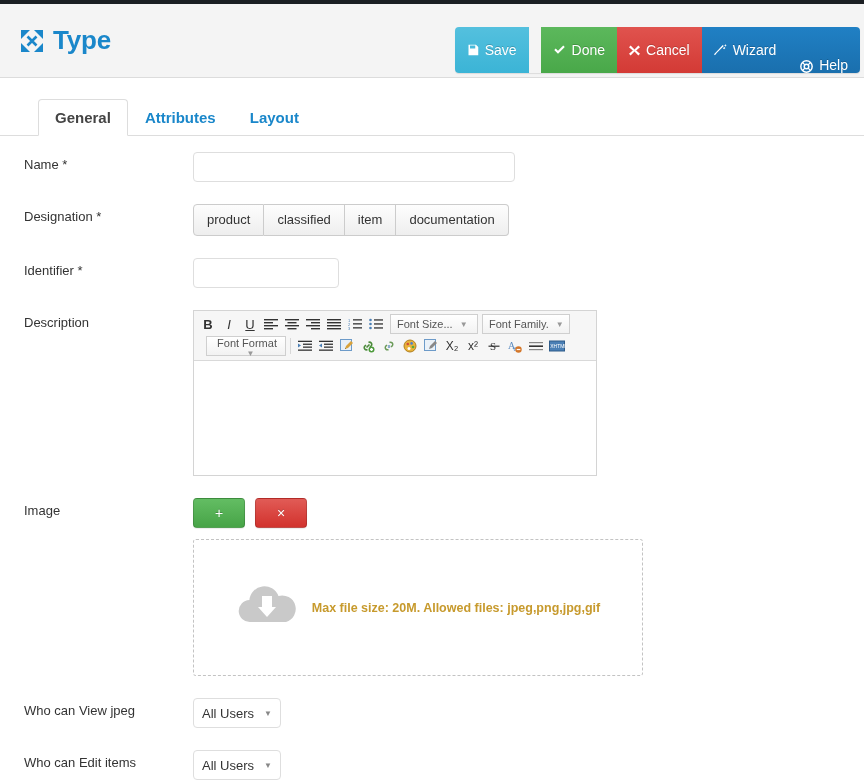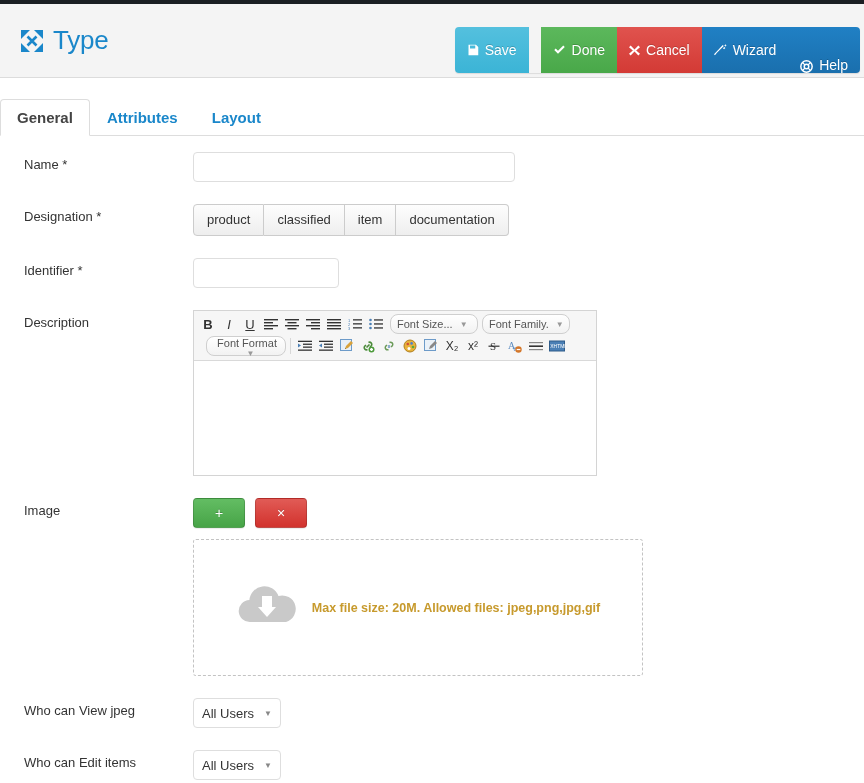--- a/index.html
+++ b/index.html
@@ -23,21 +23,21 @@
     border-bottom: 1px solid #dcdcdc;
     position: relative;
   }
   .brand {
     position: absolute;
     left: 20px; top: 21px;
     display: flex; align-items: center; gap: 9px;
   }
   .brand-icon { width: 24px; height: 24px; display:block; }
   .brand-title {
-    font-size: 26px; font-weight: normal; color: #1a87ca;
+    font-size: 26px; font-weight: bold; color: #1a87ca;
     letter-spacing: -0.2px;
   }
 
   .btn-group {
     position: absolute; right: 4px; top: 23px;
     display: flex;
     border-radius: 4px; overflow: hidden;
     box-shadow: 0 1px 1px rgba(0,0,0,.10);
   }
   .tbtn {
@@ -57,22 +57,22 @@
   .tbtn svg { display:block; }
   .b-save   { background: linear-gradient(#54c0de,#3bb4d6); }
   .b-done   { background: linear-gradient(#5cb85c,#49a849); margin-left: 12px; }
   .b-cancel { background: linear-gradient(#e0534e,#d33a35); }
   .b-wizard { background: linear-gradient(#2080c4,#1a6fad); }
   .b-help   { background: linear-gradient(#2080c4,#1a6fad); align-items: flex-end; }
 
   
   .tabs-wrap { position: relative; height: 38px; margin-top: 20px; }
   .tabs {
-    position: absolute; left: 0; bottom: 0;
-    display: flex; align-items: flex-end;
+    position: absolute; left: 14px; bottom: 0;
+    display: flex; align-items: flex-end; padding-left: 24px;
   }
   .tab {
     padding: 9px 16px 8px 16px;
     font-size: 15px; font-weight: bold;
     color: #1a87ca;
     cursor: pointer;
     border: 1px solid transparent;
     border-radius: 4px 4px 0 0;
     line-height: 18px;
     background: transparent;
@@ -147,21 +147,21 @@
     display: inline-flex; align-items: center; justify-content: center;
     cursor: pointer; border: 1px solid transparent; border-radius: 2px;
     font-size: 12px; color: #333; line-height: 1;
   }
   .ebtn b, .ebtn i, .ebtn u { font-size: 13px; }
   .esep { width: 1px; height: 16px; background: #d8d8d8; margin: 0 3px; }
   .edrop {
     height: 20px;
     border: 1px solid #cfcfcf;
     background: linear-gradient(#ffffff,#f2f2f2);
-    border-radius: 8px;
+    border-radius: 0;
     display: inline-flex; align-items: center;
     padding: 0 4px 0 6px;
     font-size: 11px; color: #555;
     margin-left: 3px;
     cursor: pointer; white-space: nowrap;
   }
   .edrop .cv { font-size: 8px; color:#999; margin-left: 7px; }
   .d-size { width: 88px; }
   .d-family { width: 88px; }
   .d-format { width: 80px; margin-left: 8px; flex-direction: column; }

